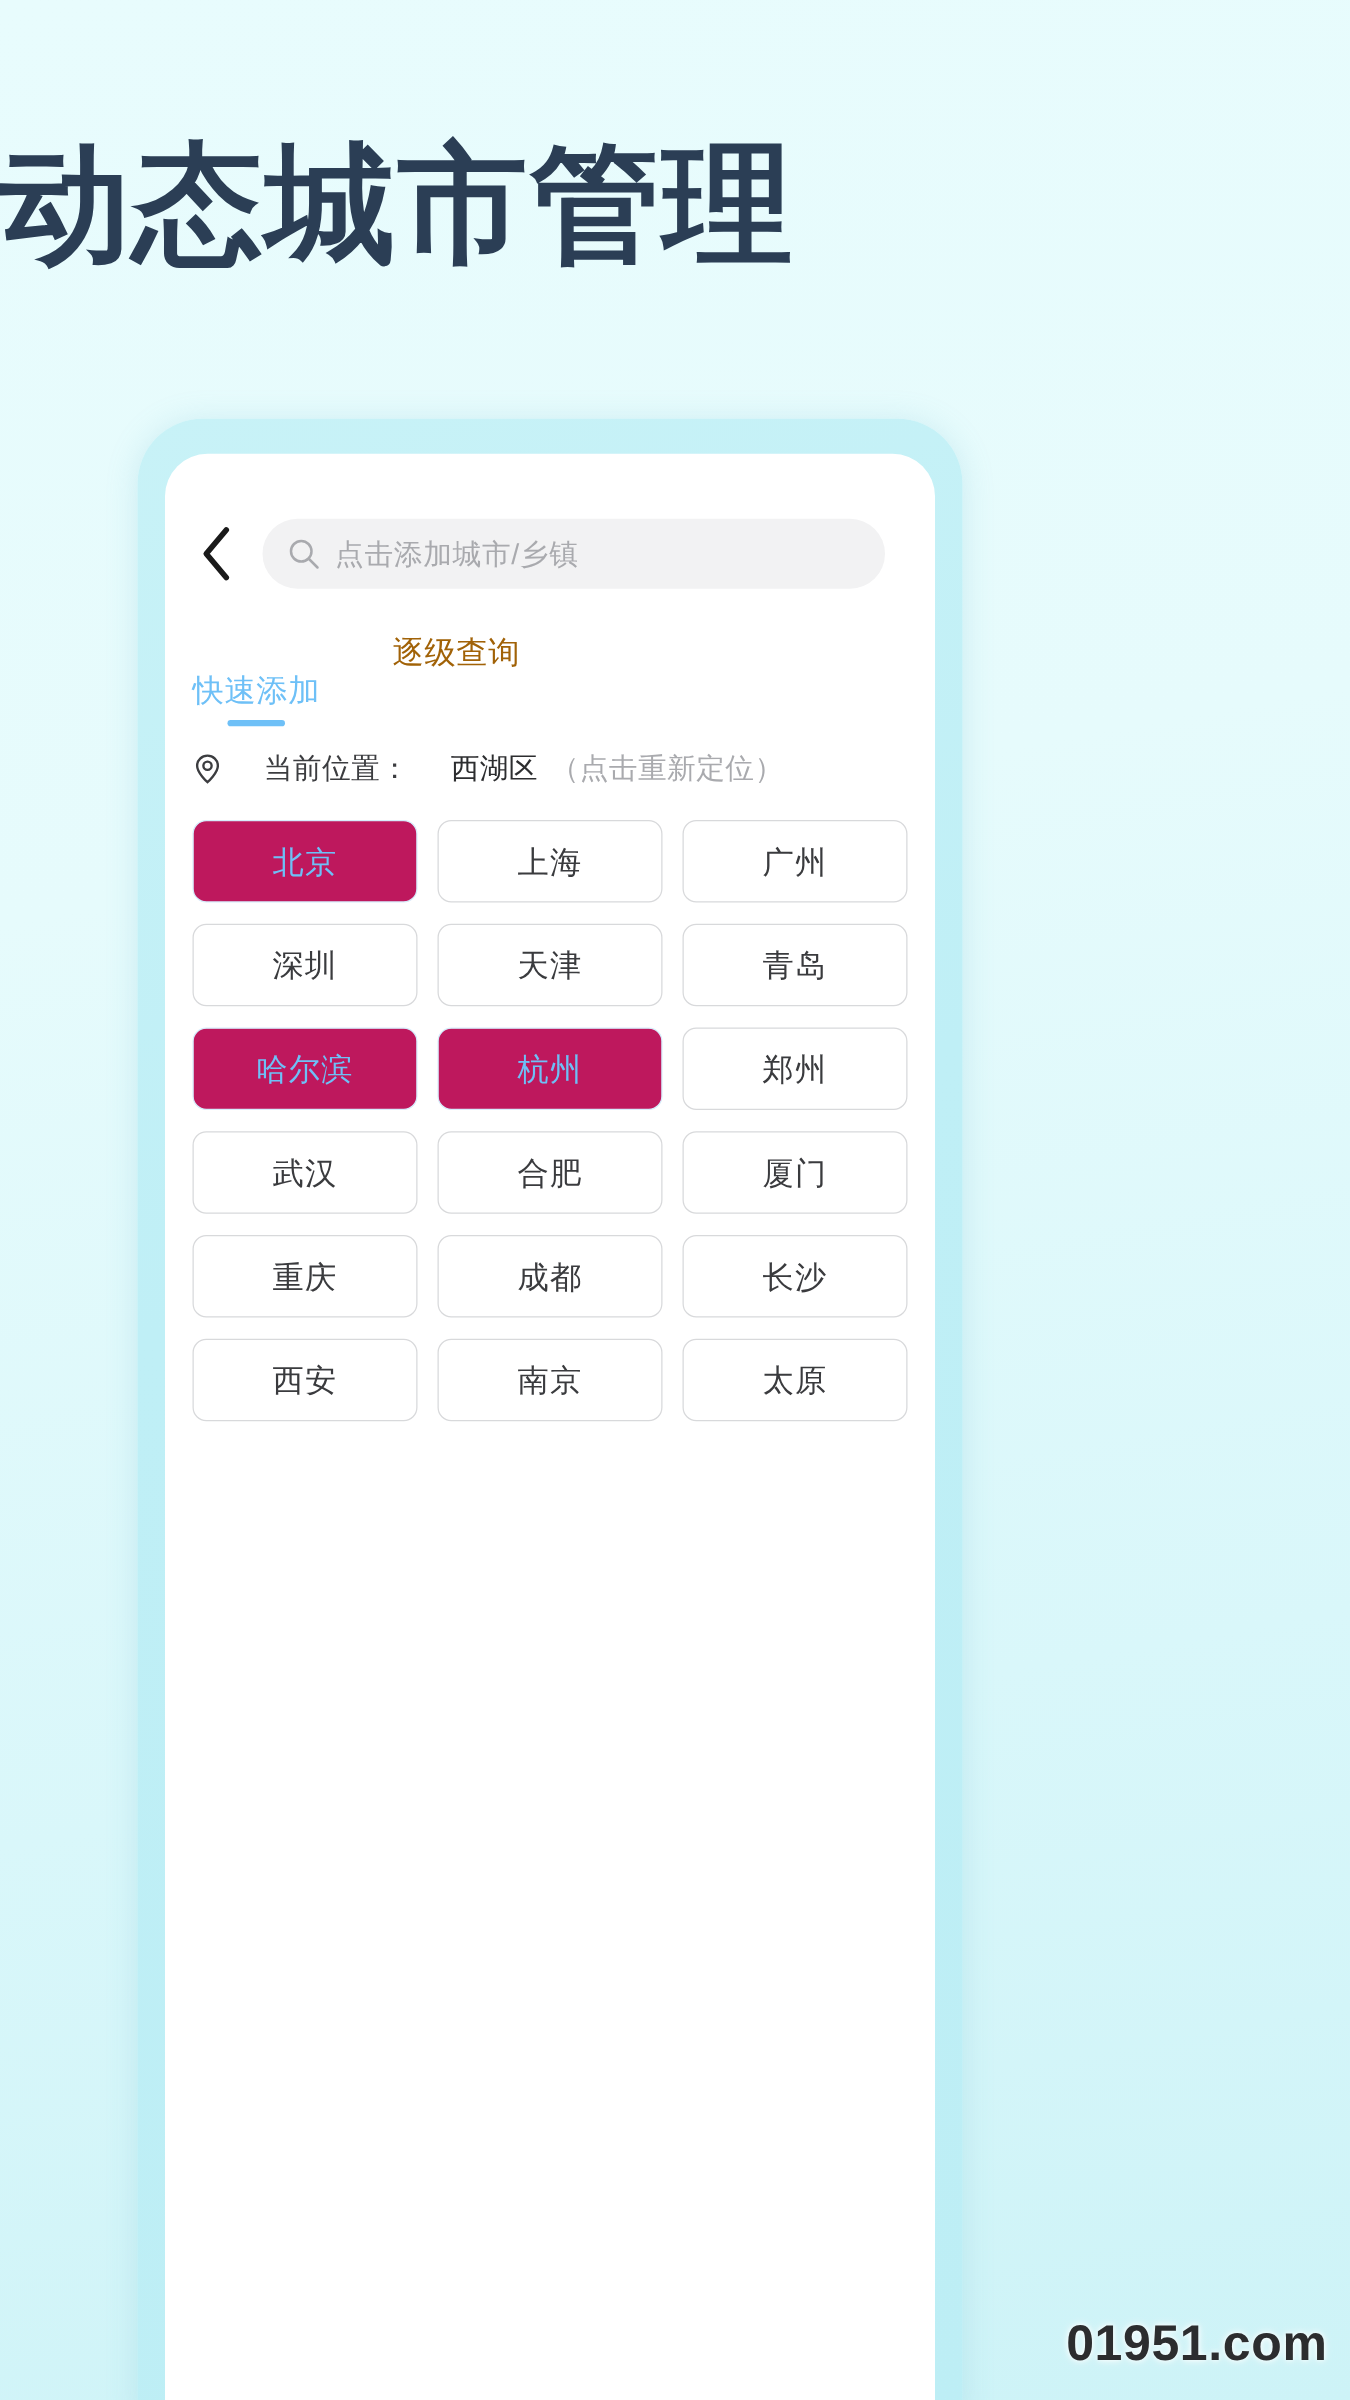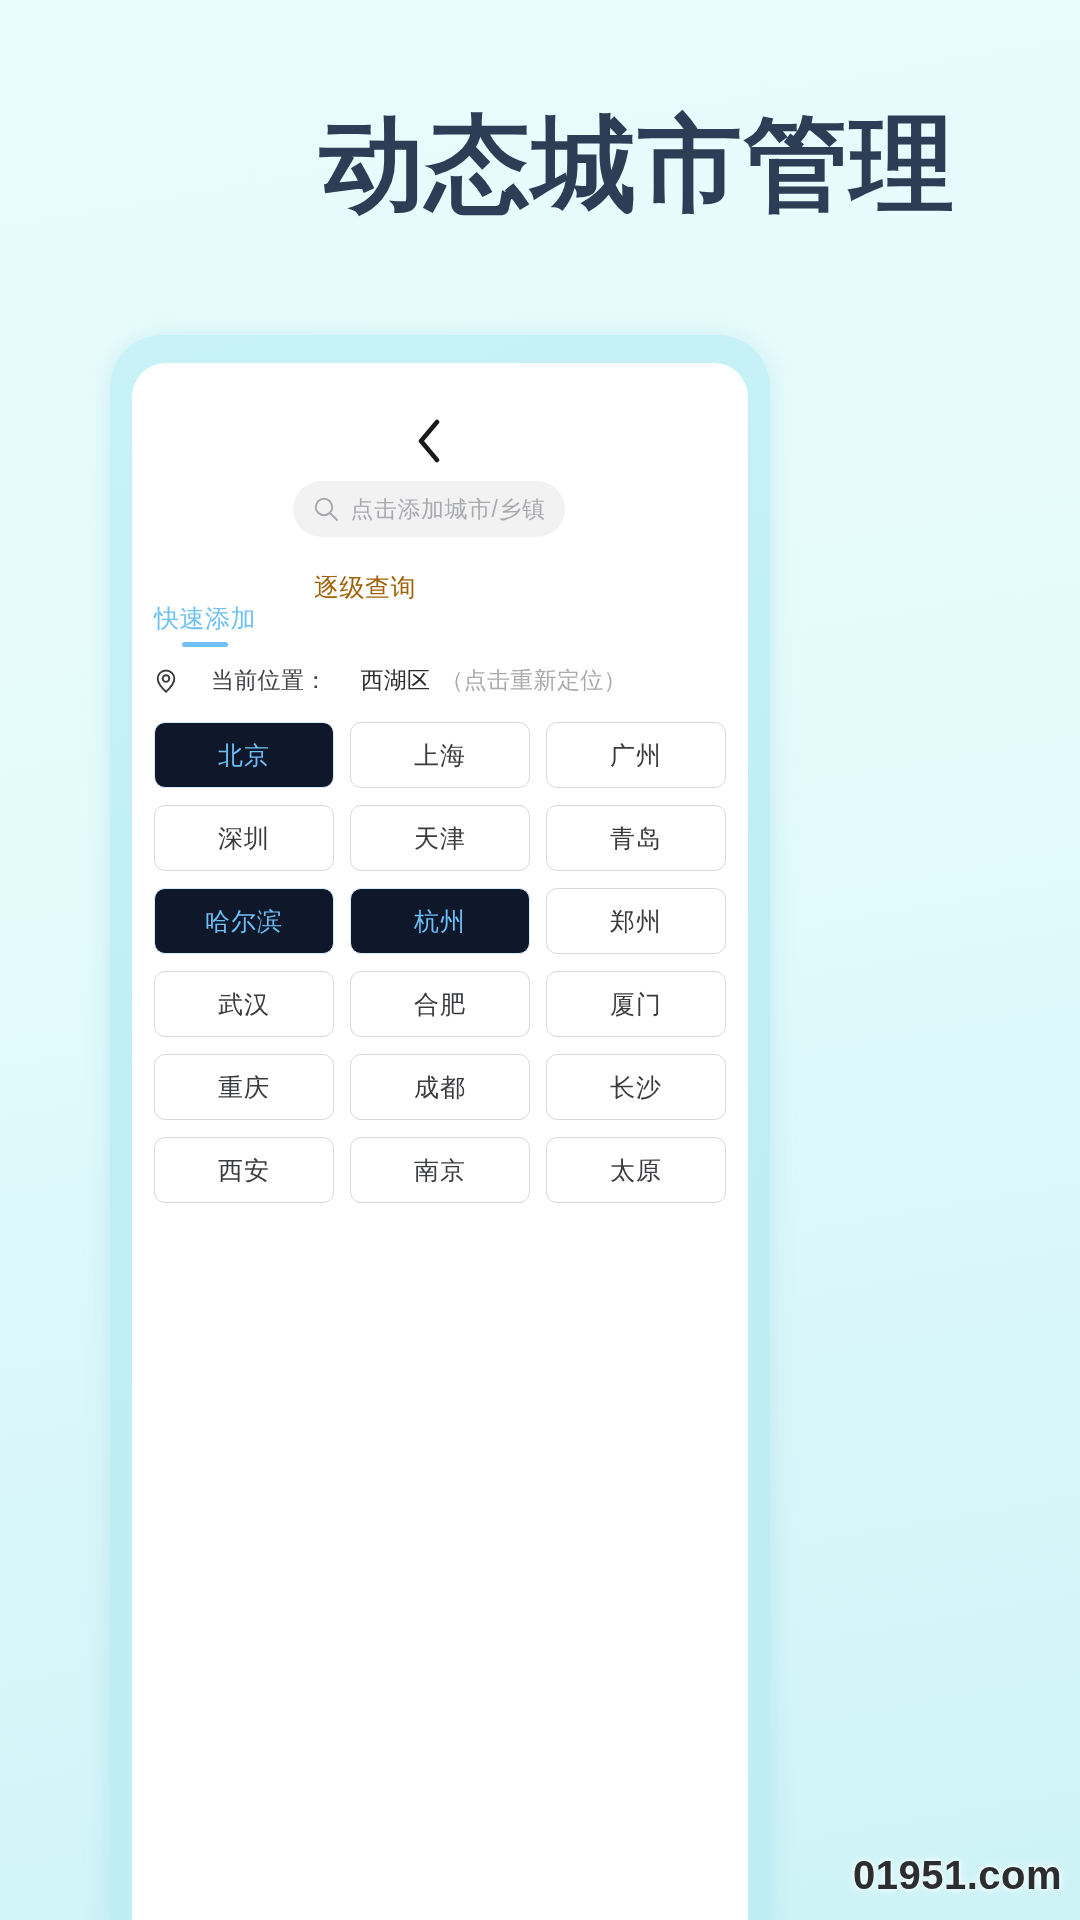--- a/index.html
+++ b/index.html
@@ -17,21 +17,21 @@
   }
 
   
   .hero {
     position: absolute;
     top: 0; left: 0;
     width: 956px;
     height: 330px;
     display: flex;
     align-items: center;
-    justify-content: flex-end;
+    justify-content: flex-start;
   }
 
   .hero-title {
     font-size: 104px;
     line-height: 1.05;
     font-weight: bold;
     color: #2b3e55;
     letter-spacing: 2px;
     white-space: nowrap;
   }
@@ -57,21 +57,20 @@
     overflow: hidden;
     position: relative;
   }
 
   
   .search-row {
     display: flex;
     align-items: center;
     padding: 52px 40px 0 18px;
     gap: 14px;
-    flex-direction: column;
   }
 
   .back-btn {
     width: 46px;
     height: 52px;
     display: flex;
     align-items: center;
     justify-content: center;
     flex: 0 0 auto;
     cursor: pointer;
@@ -180,21 +179,21 @@
     display: flex;
     align-items: center;
     justify-content: center;
     font-size: 25px;
     color: #3a3b3e;
     cursor: pointer;
     letter-spacing: 1px;
   }
 
   .city-chip.selected {
-    background: #0f172a;
+    background: #be185d;
     border-color: #d6ecfb;
     color: #6ec0f7;
   }
 
   
   .watermark {
     position: absolute;
     right: 18px;
     bottom: 22px;
     font-size: 40px;

